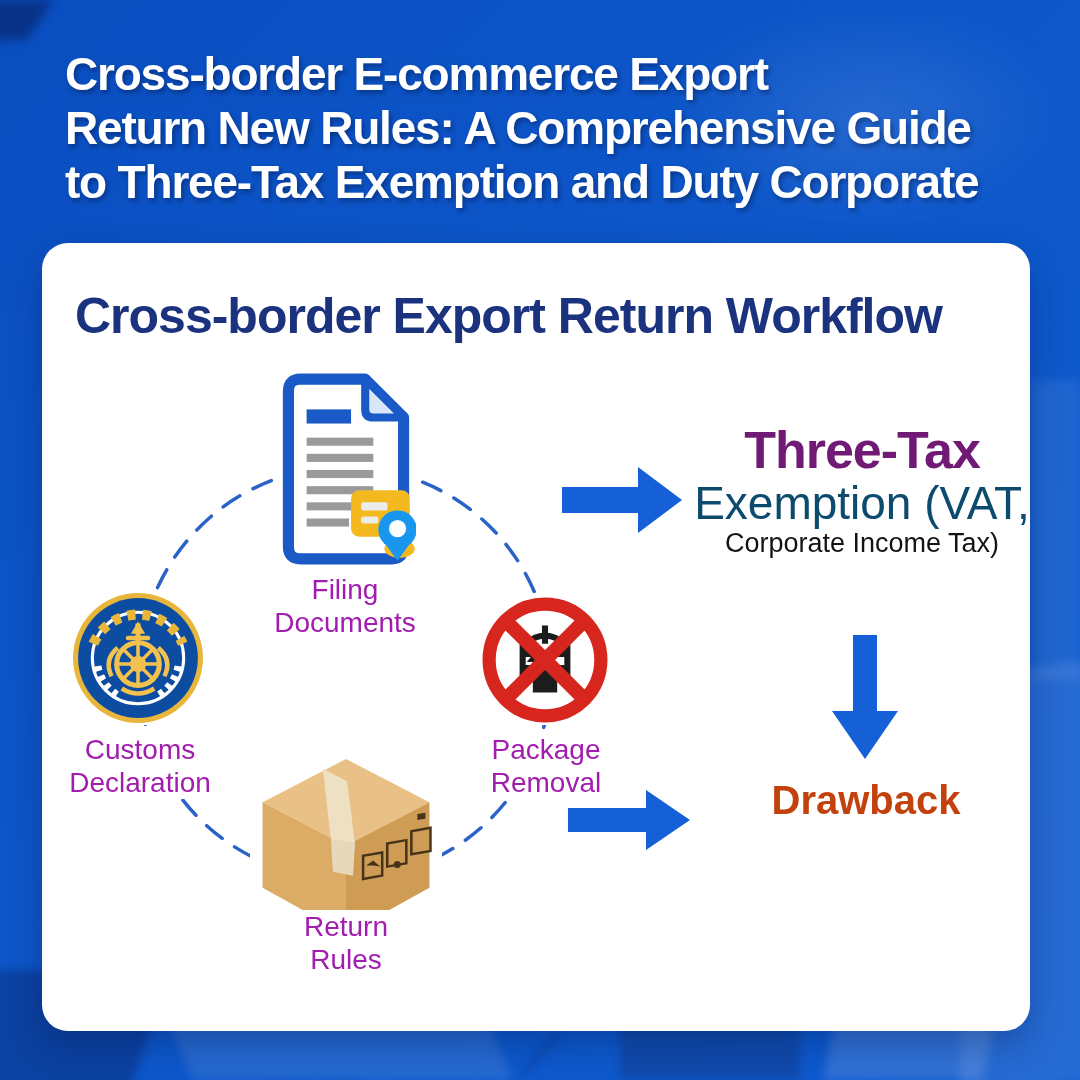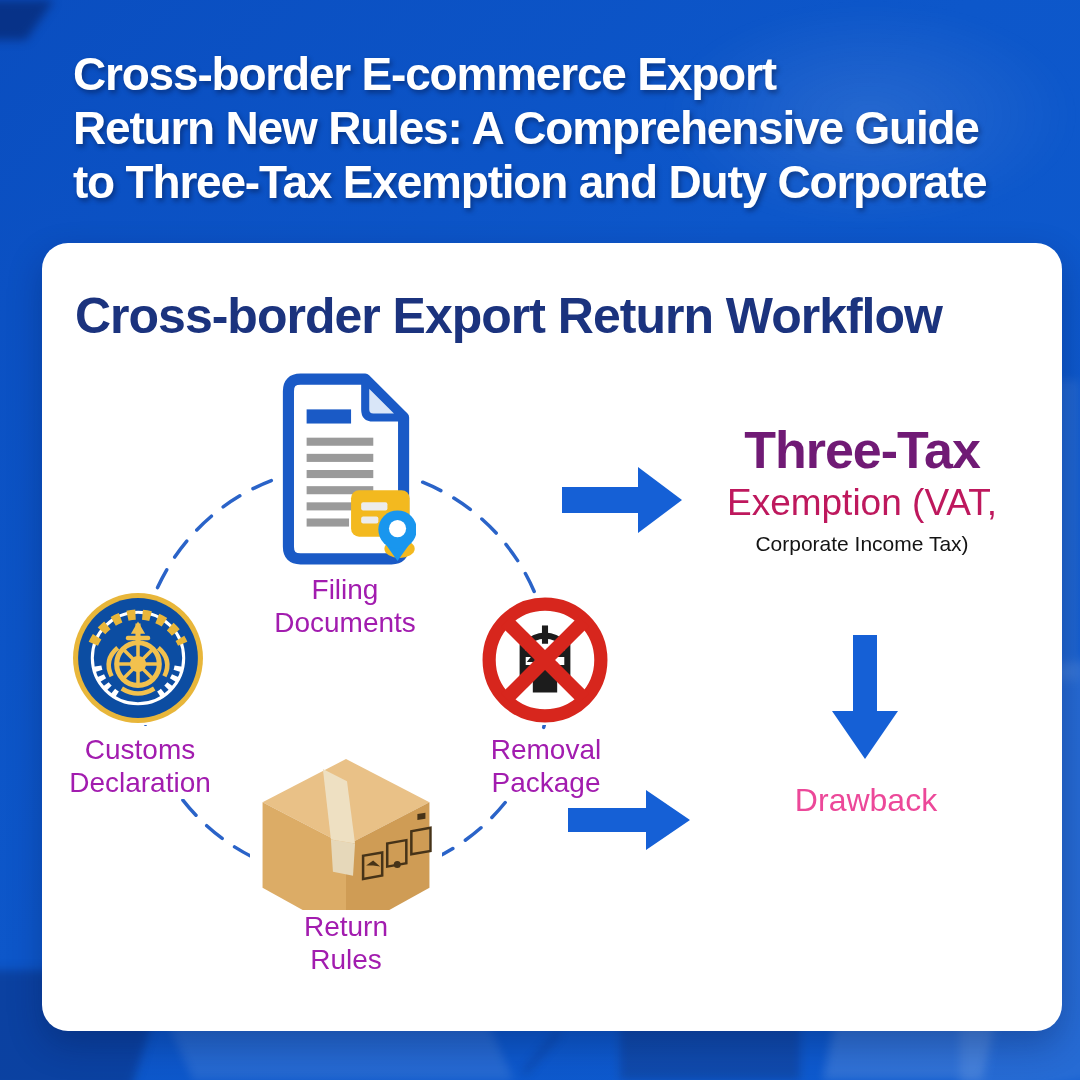--- a/index.html
+++ b/index.html
@@ -15,33 +15,32 @@
   .bs2{left:180px;bottom:0;width:320px;height:60px;background:rgba(255,255,255,.10);transform:skewX(24deg);}
   .bs3{left:620px;bottom:0;width:180px;height:80px;background:rgba(20,45,110,.35);}
   .bs4{left:830px;bottom:0;width:160px;height:70px;background:rgba(255,255,255,.14);transform:skewX(-12deg);}
   .bs5{right:-20px;bottom:-8px;width:140px;height:420px;background:rgba(255,255,255,.10);transform:skewY(-8deg);}
   .bs6{right:0px;top:380px;width:50px;height:300px;background:rgba(255,255,255,.08);}
   .bs7{left:0;top:0;width:70px;height:40px;background:rgba(6,28,90,.55);transform:skewX(-35deg) translateX(-30px);}
   .bs8{right:0;top:0;width:420px;height:230px;background:radial-gradient(closest-side,rgba(255,255,255,.10),rgba(255,255,255,0));}
   .bs9{left:540px;bottom:0;width:3px;height:55px;background:rgba(10,35,100,.5);transform:rotate(40deg);}
 
   
-  .header{position:absolute;left:65px;top:47px;z-index:3;margin-left:8px;}
+  .header{position:absolute;left:65px;top:47px;z-index:3;}
   .header div{
     color:#ffffff;font-size:46px;font-weight:700;letter-spacing:-1.2px;
     line-height:54px;text-shadow:2px 3px 5px rgba(0,10,40,.40);
     white-space:nowrap;
   }
 
   
   .card{
     position:absolute;left:42px;top:243px;width:988px;height:788px;z-index:2;
     background:#ffffff;border-radius:26px;
     box-shadow:0 14px 34px rgba(2,20,70,.30);
-    padding-left:32px;
   }
   .card-title{
     position:absolute;left:33px;top:44px;
     color:#1b337e;font-size:50px;font-weight:700;letter-spacing:-1px;white-space:nowrap;
   }
 
   .dash-ring{position:absolute;left:0;top:0;width:988px;height:788px;z-index:1;}
 
   .node{position:absolute;z-index:2;background:#ffffff;display:flex;align-items:center;justify-content:center;}
   .node-label{
@@ -58,27 +57,27 @@
   .n-cargo{left:208px;top:512px;width:192px;height:186px;}
   .l-cargo{left:218px;top:667px;width:172px;}
 
   .arrow{position:absolute;z-index:2;}
   .arrow-1{left:520px;top:222px;width:120px;height:70px;}
   .arrow-down{left:790px;top:392px;width:66px;height:124px;}
   .arrow-2{left:526px;top:545px;width:122px;height:64px;}
 
   .three-tax-block{position:absolute;left:628px;top:178px;width:384px;text-align:center;z-index:2;}
   .three-tax-title{color:#701a75;font-size:52px;font-weight:700;letter-spacing:-1px;line-height:58px;}
-  .three-tax-l1{color:#be185d;font-size:37px;font-weight:400;line-height:48px;}
+  .three-tax-l1{color:#0c4a6e;font-size:46px;font-weight:400;line-height:48px;}
   .three-tax-l2{color:#141414;font-size:30px;font-weight:400;line-height:36px;}
-  .three-tax-l3{color:#141414;font-size:21px;font-weight:400;line-height:33px;}
+  .three-tax-l3{color:#141414;font-size:27px;font-weight:400;line-height:33px;}
 
   .duty-block{position:absolute;left:636px;top:536px;width:376px;text-align:center;z-index:2;}
   .duty-title{color:#164a9e;font-size:46px;font-weight:700;letter-spacing:-0.5px;line-height:52px;}
-  .duty-sub{color:#ec4899;font-size:32px;font-weight:400;line-height:42px;}
+  .duty-sub{color:#c2410c;font-size:40px;font-weight:700;line-height:42px;}
 </style>
 </head>
 <body>
 
 <div class="bg-scene">
   <div class="bg-shape bs1"></div>
   <div class="bg-shape bs2"></div>
   <div class="bg-shape bs3"></div>
   <div class="bg-shape bs4"></div>
   <div class="bg-shape bs5"></div>
@@ -172,22 +171,22 @@
       </g>
       <path d="M52 66 h24 v30 h-24 Z" fill="#1c1c1c"></path>
       <path d="M46 66 l8 -10 v10 Z" fill="#1c1c1c"></path>
 
       <circle cx="64" cy="64" r="55" fill="none" stroke="#d7261d" stroke-width="13"></circle>
       <line x1="26" y1="26" x2="102" y2="102" stroke="#d7261d" stroke-width="14"></line>
       <line x1="102" y1="26" x2="26" y2="102" stroke="#d7261d" stroke-width="14"></line>
     </svg>
   </div>
   <div class="node-label l-nopack">
+    <div>Package</div>
     <div>Removal</div>
-    <div>Package</div>
   </div>
 
   <div class="node n-cargo">
     <svg width="192" height="186" viewBox="0 0 190 185">
       <polygon points="95,4 178,47 95,90 12,47" fill="#e9c187"></polygon>
       <polygon points="95,90 178,47 178,132 95,178" fill="#cf9c55"></polygon>
       <polygon points="12,47 95,90 95,178 12,132" fill="#dcac66"></polygon>
 
       <polygon points="72,14 96,26 104,88 80,84" fill="#eee0c2"></polygon>
       <polygon points="80,84 104,88 102,120 82,116" fill="#e6d8ba"></polygon>

